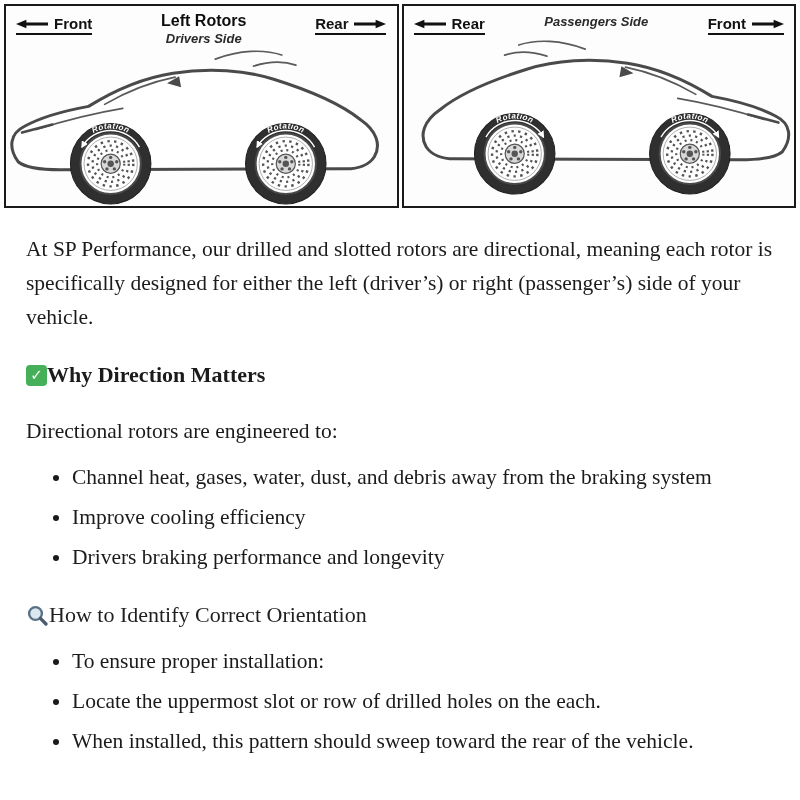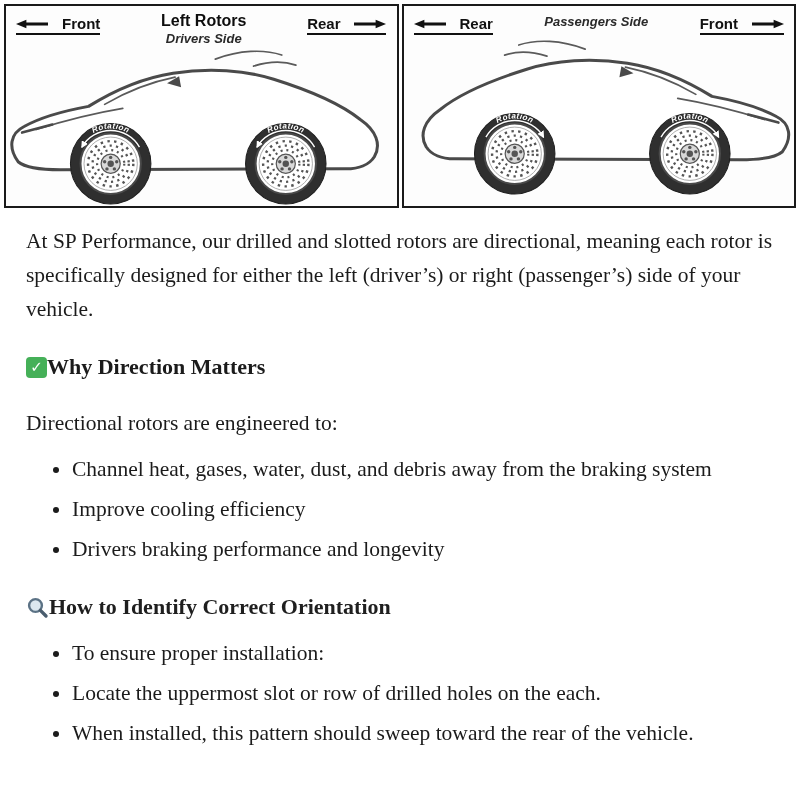--- a/index.html
+++ b/index.html
@@ -11,21 +11,21 @@
 
   
   .diagram{display:flex;gap:3px;padding:4px 4px 0 4px;}
   .panel{flex:1;border:2px solid #1a1a1a;background:#fdfdfd;box-sizing:border-box;}
   .panel-header{
     display:flex;justify-content:space-between;align-items:flex-start;
     padding:7px 10px 0 10px;
     font-family:"Liberation Sans", sans-serif;
   }
   .dir{
-    display:inline-flex;align-items:center;gap:14px;
+    display:inline-flex;align-items:center;gap:6px;
     border-bottom:2px solid #111;padding-bottom:1px;
     font-weight:bold;font-size:15px;color:#111;margin-top:2px;
   }
   .arrow-svg{fill:#111;display:block;}
   .panel-titles{display:flex;flex-direction:column;align-items:center;line-height:1.05;}
   .panel-title{font-weight:bold;font-size:16px;color:#0d0d0d;}
   .panel-subtitle{font-weight:bold;font-style:italic;font-size:13px;color:#2a2a2a;margin-top:2px;}
   .car{display:block;width:100%;height:auto;}
 
   .car-body-fill{fill:#ffffff;stroke:#4a4a4a;stroke-width:3;stroke-linejoin:round;}
@@ -40,25 +40,25 @@
   .h1{stroke-width:2.4;stroke-dasharray:2.4 4.4;}
   .h2{stroke-width:2.3;stroke-dasharray:2.2 4.2;}
   .h3{stroke-width:2.2;stroke-dasharray:2 3.8;}
   .hub{fill:#d9d9d9;stroke:#555;stroke-width:1.2;}
   .hub-center{fill:#555;}
   .lug{fill:#555;}
   .rot-arc{fill:none;stroke:#ffffff;stroke-width:1.4;}
   .rot-text{font-family:"Liberation Sans", sans-serif;font-style:italic;font-weight:bold;font-size:8px;fill:#ffffff;letter-spacing:.4px;}
 
   
-  .content{padding:16px 26px 0 26px;font-size:21.5px;line-height:34px;}
+  .content{padding:24px 26px 0 26px;font-size:21.5px;line-height:34px;}
   .para{margin:0 0 0 0;}
   .section-h{display:flex;align-items:center;margin:24px 0 0 0;
     font-size:22px;font-weight:bold;line-height:34px;}
-  .section-h.light{font-weight:bold;color:#1f1f1f;}
+  .section-h.light{font-weight:normal;color:#1f1f1f;}
   .lead{margin:22px 0 0 0;}
   ul{margin:12px 0 0 0;padding-left:46px;list-style:disc;}
   li{margin:0 0 6px 0;}
 
   .emoji-check{
     display:inline-flex;align-items:center;justify-content:center;
     width:21px;height:21px;border-radius:4px;background:#45b058;
     color:#fff;font-family:"DejaVu Sans", sans-serif;font-size:15px;font-weight:bold;
     flex:0 0 auto;
   }

